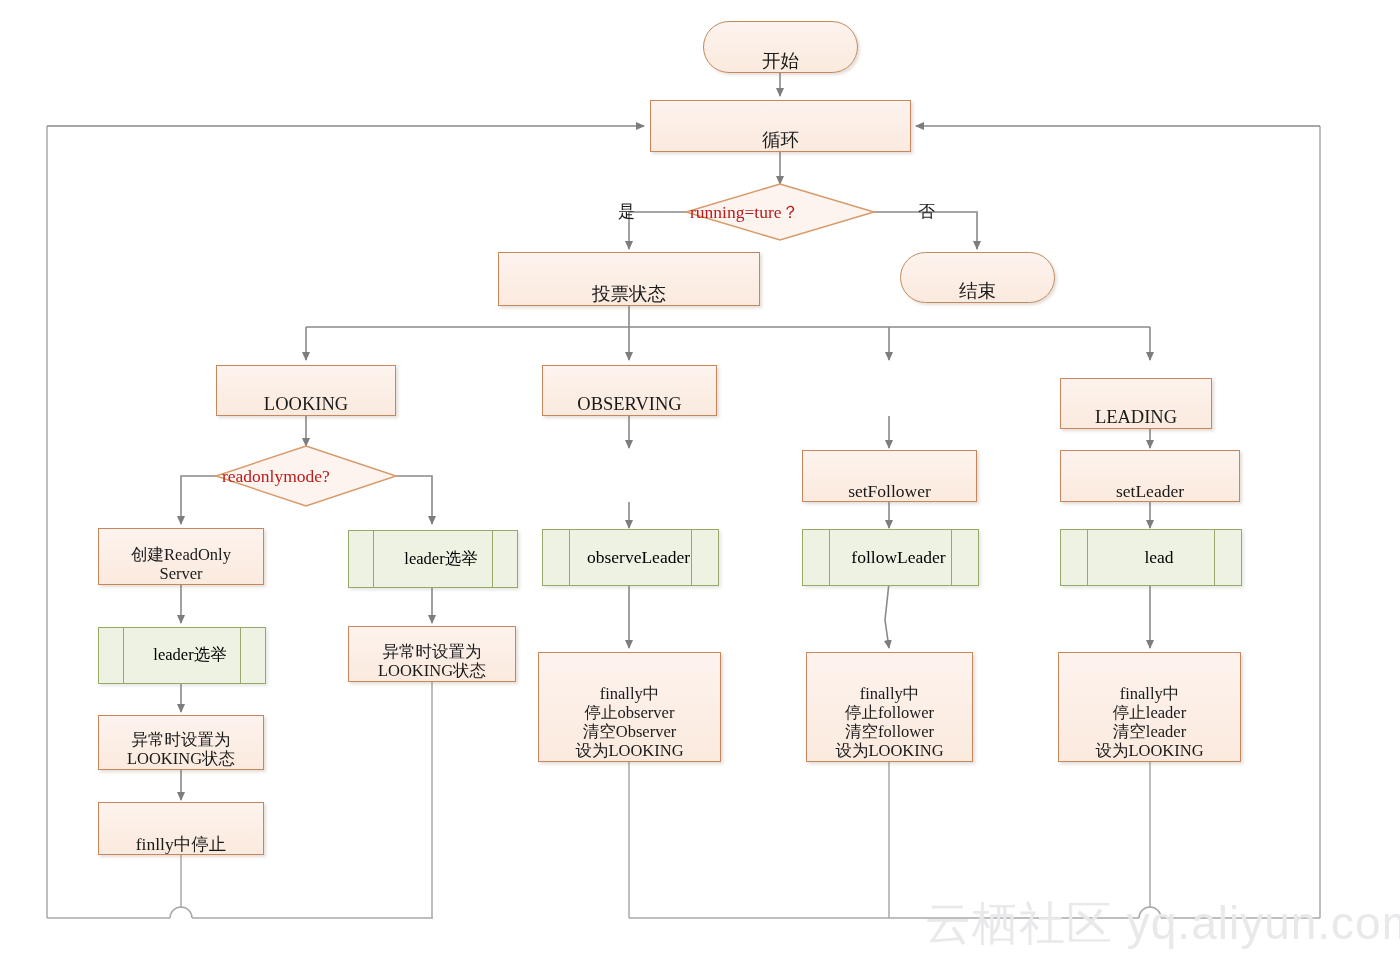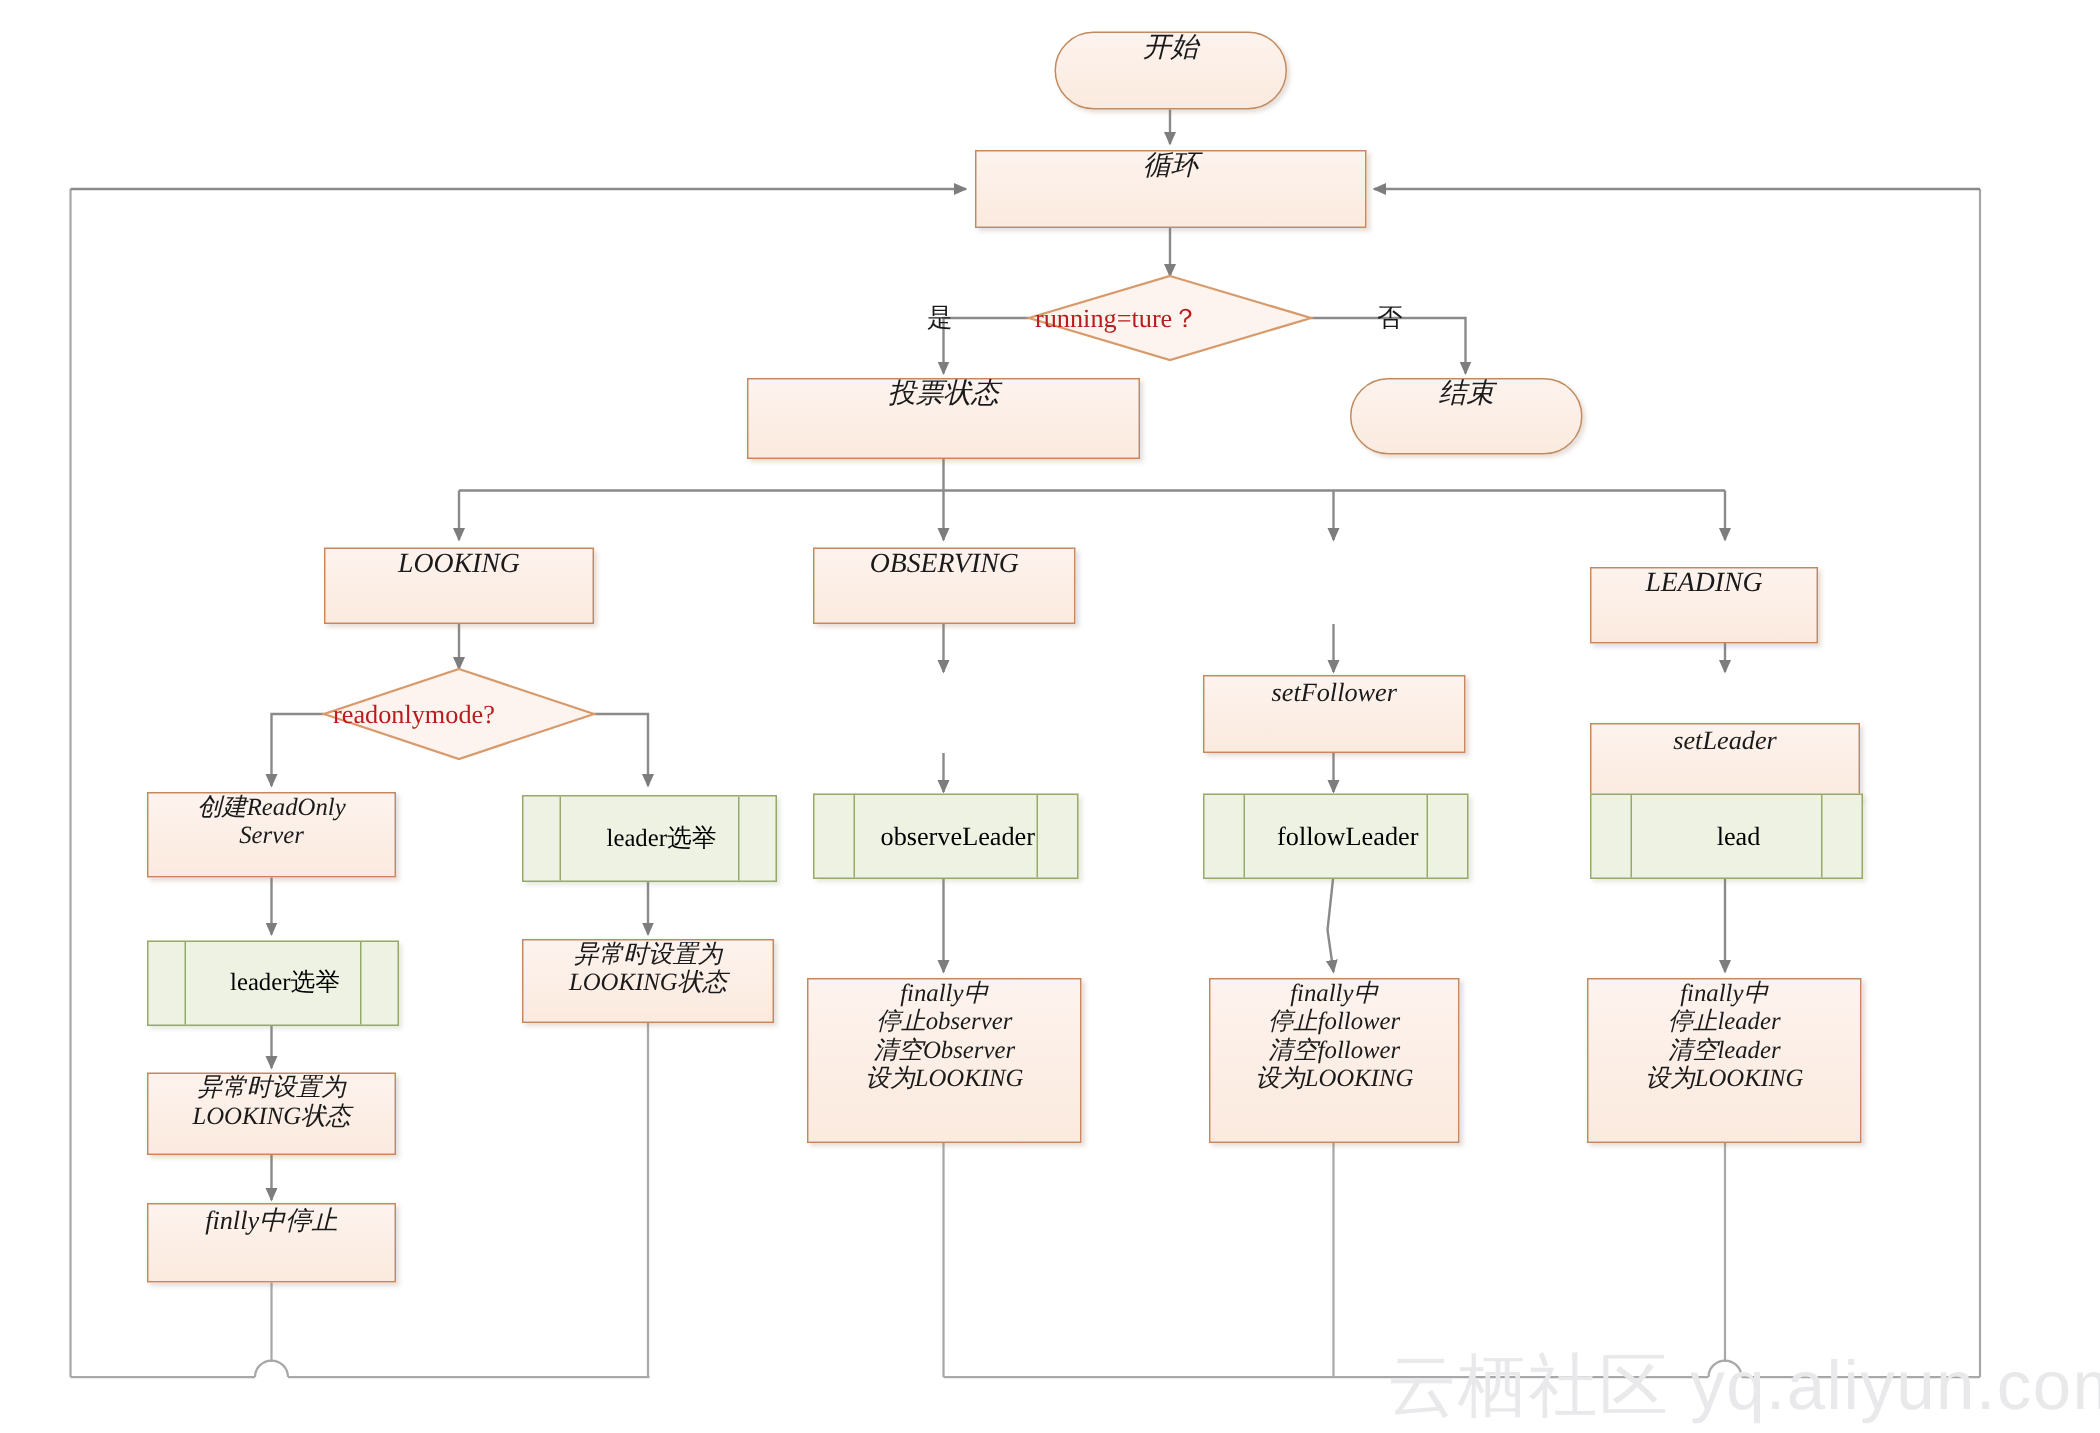--- a/index.html
+++ b/index.html
@@ -1,22 +1,22 @@
 <!DOCTYPE html>
 <html><head>
 <meta charset="utf-8">
 <style>
   html,body{margin:0;padding:0;background:#ffffff;}
   body{font-family:"Liberation Serif","DejaVu Serif",serif;}
   #canvas{position:relative;width:1400px;height:955px;background:#ffffff;overflow:hidden;}
   svg.edges{position:absolute;left:0;top:0;width:1400px;height:955px;}
 
-  .node{position:absolute;box-sizing:border-box;display:flex;align-items:flex-start;
+  .node{position:absolute;box-sizing:border-box;display:flex;align-items:flex-end;
         justify-content:center;text-align:center;line-height:1.15;
-        color:#1a1a1a;white-space:pre-line;font-style:italic;}
+        color:#1a1a1a;white-space:pre-line;}
 
   
   .peach{background:linear-gradient(180deg,#fdf3ee 0%,#fbeade 100%);
          border:1.4px solid #c9865c;
          box-shadow:2px 2px 3px rgba(150,120,100,.25);}
   
   .term{background:linear-gradient(180deg,#fdf3ee 0%,#fbeade 100%);
         border:1.6px solid #c08a5e;border-radius:26px;
         box-shadow:2px 2px 3px rgba(150,120,100,.25);}
   
@@ -220,21 +220,21 @@
     <div class="bar" style="right:26px;"></div>
     <div class="inner f17" style="padding:0 28px;">followLeader</div>
   </div>
   <div class="node peach f16" style="left:806px;top:652px;width:167px;height:110px;">
     <span>finally中
 停止follower
 清空follower
 设为LOOKING</span>
   </div>
 
-  <div class="node peach f17" style="left:1060px;top:450px;width:180px;height:52px;margin-top:32px;">
+  <div class="node peach f17" style="left:1060px;top:450px;width:180px;height:52px;">
     <span>setLeader</span>
   </div>
   <div class="green" style="left:1060px;top:529px;width:180px;height:55px;">
     <div class="bar" style="left:26px;"></div>
     <div class="bar" style="right:26px;"></div>
     <div class="inner f17">lead</div>
   </div>
   <div class="node peach f16" style="left:1058px;top:652px;width:183px;height:110px;">
     <span>finally中
 停止leader

